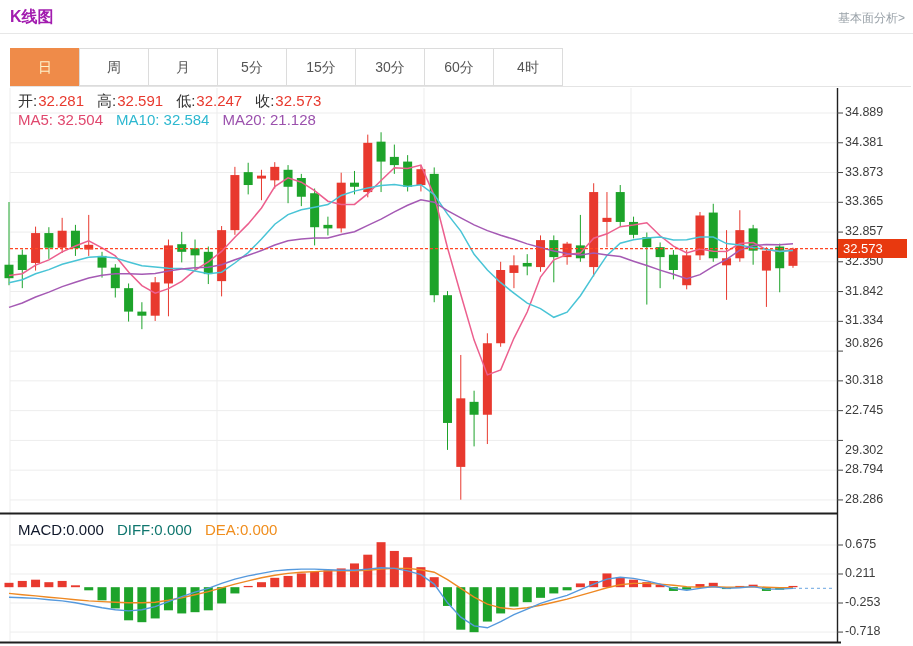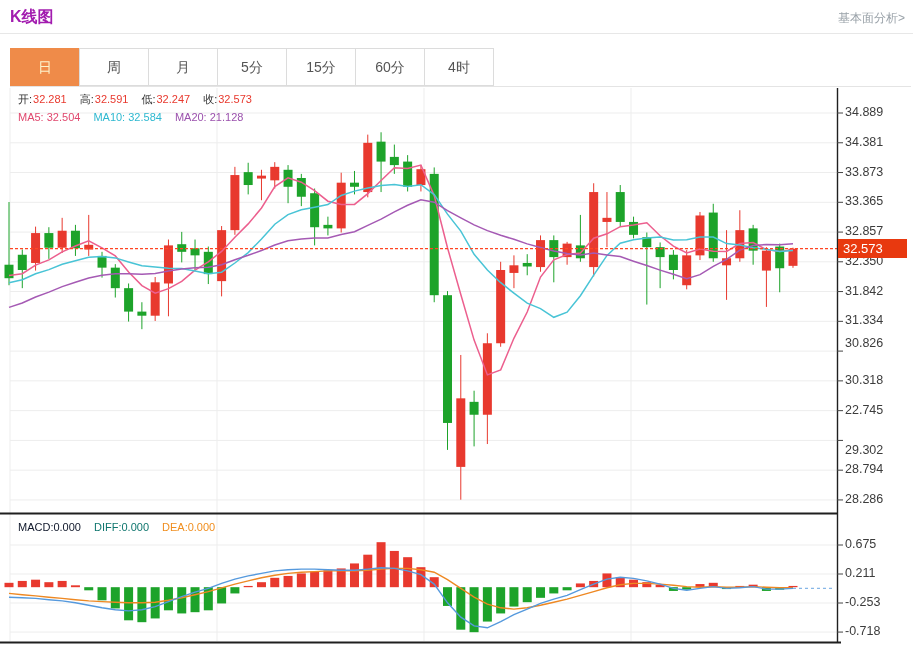--- a/index.html
+++ b/index.html
@@ -8,21 +8,21 @@
   .page-title{position:absolute;left:10px;top:7px;font-size:16px;font-weight:700;color:#a21caf;}
   .top-link{position:absolute;right:8px;top:10px;font-size:12px;color:#99a1a8;cursor:pointer;text-decoration:none;}
   .title-divider{position:absolute;left:0;right:0;top:33px;height:1px;background:#e7e7e7;}
   .tab-bar{position:absolute;left:10px;top:48px;display:flex;}
   .tab{width:68px;height:36px;line-height:36px;text-align:center;border:1px solid #dcdcdc;
        background:#fff;color:#555;font-size:14px;cursor:pointer;}
   .tab + .tab{margin-left:-1px;}
   .tab.sel{background:#ef8b49;border-color:#ef8b49;color:#fdf3cc;}
   .tabrow-line{position:absolute;left:10px;right:2px;top:86px;height:1px;background:#e4e4e4;}
   #chart-svg{position:absolute;left:0;top:0;}
-  .overlay-row{position:absolute;left:18px;font-size:11px;white-space:nowrap;}
+  .overlay-row{position:absolute;left:18px;font-size:15px;white-space:nowrap;}
   .overlay-row span{margin-right:13px;}
   .o-lbl{color:#333;}
   .o-val{margin-left:1px;}
   .ylab{position:absolute;left:845px;font-size:12.5px;color:#3c3c3c;line-height:15px;}
   .price-tag{position:absolute;left:838px;width:64px;height:19px;line-height:19px;
              background:#e8390f;color:#fff;font-size:13px;padding-left:5px;z-index:3;}
 </style>
 </head>
 <body>
 
@@ -30,20 +30,21 @@
   <div class="page-title">K线图</div>
   <a class="top-link">基本面分析&gt;</a>
   <div class="title-divider"></div>
 
   <div class="tab-bar">
       <div class="tab sel">日</div>
       <div class="tab">周</div>
       <div class="tab">月</div>
       <div class="tab">5分</div>
       <div class="tab">15分</div>
+      <div class="tab">30分</div>
       <div class="tab">60分</div>
       <div class="tab">4时</div>
     </div>
   <div class="tabrow-line"></div>
 
   <svg id="chart-svg" width="913" height="646">
       <line x1="10" y1="88" x2="10" y2="641" stroke="#ededed"></line>
       <line x1="217" y1="88" x2="217" y2="641" stroke="#ededed"></line>
       <line x1="424" y1="88" x2="424" y2="641" stroke="#ededed"></line>
       <line x1="631" y1="88" x2="631" y2="641" stroke="#ededed"></line>

